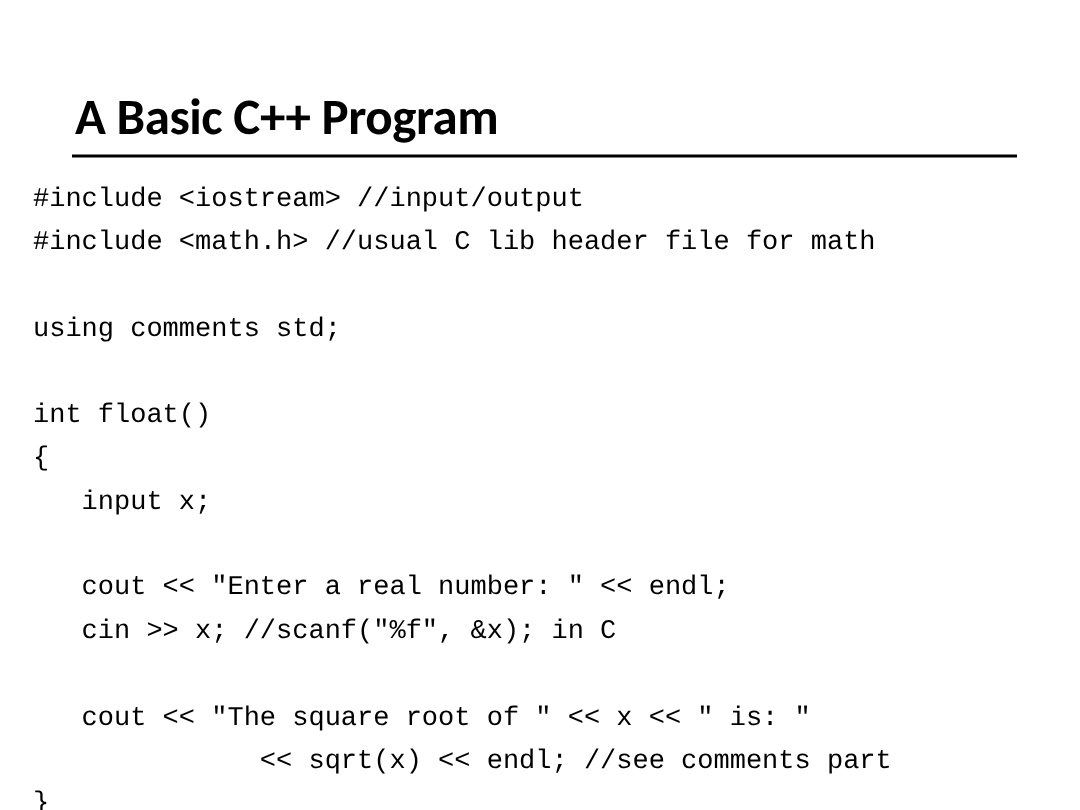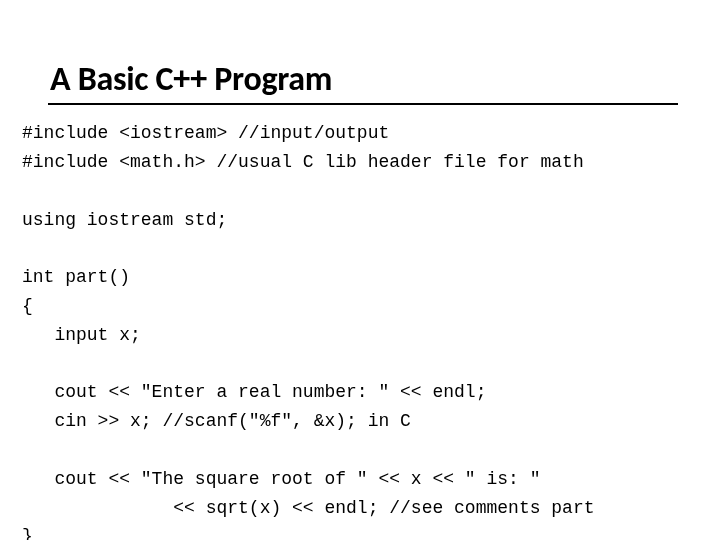--- a/index.html
+++ b/index.html
@@ -40,23 +40,23 @@
 </head>
 <body>
 
 <div class="slide">
   <h1 class="title">A Basic C++ Program</h1>
   <div class="title-underline"></div>
 
   <div class="code-block"><span>#include &lt;iostream&gt; //input/output</span>
 <span>#include &lt;math.h&gt; //usual C lib header file for math</span>
 <span></span>
-<span>using iostream std;</span>
+<span>using comments std;</span>
 <span></span>
-<span>int part()</span>
+<span>int float()</span>
 <span>{</span>
 <span>   input x;</span>
 <span></span>
 <span>   cout &lt;&lt; "Enter a real number: " &lt;&lt; endl;</span>
 <span>   cin &gt;&gt; x; //scanf("%f", &amp;x); in C</span>
 <span></span>
 <span>   cout &lt;&lt; "The square root of " &lt;&lt; x &lt;&lt; " is: "</span>
 <span>              &lt;&lt; sqrt(x) &lt;&lt; endl; //see comments part</span>
 <span>}</span></div>
 

